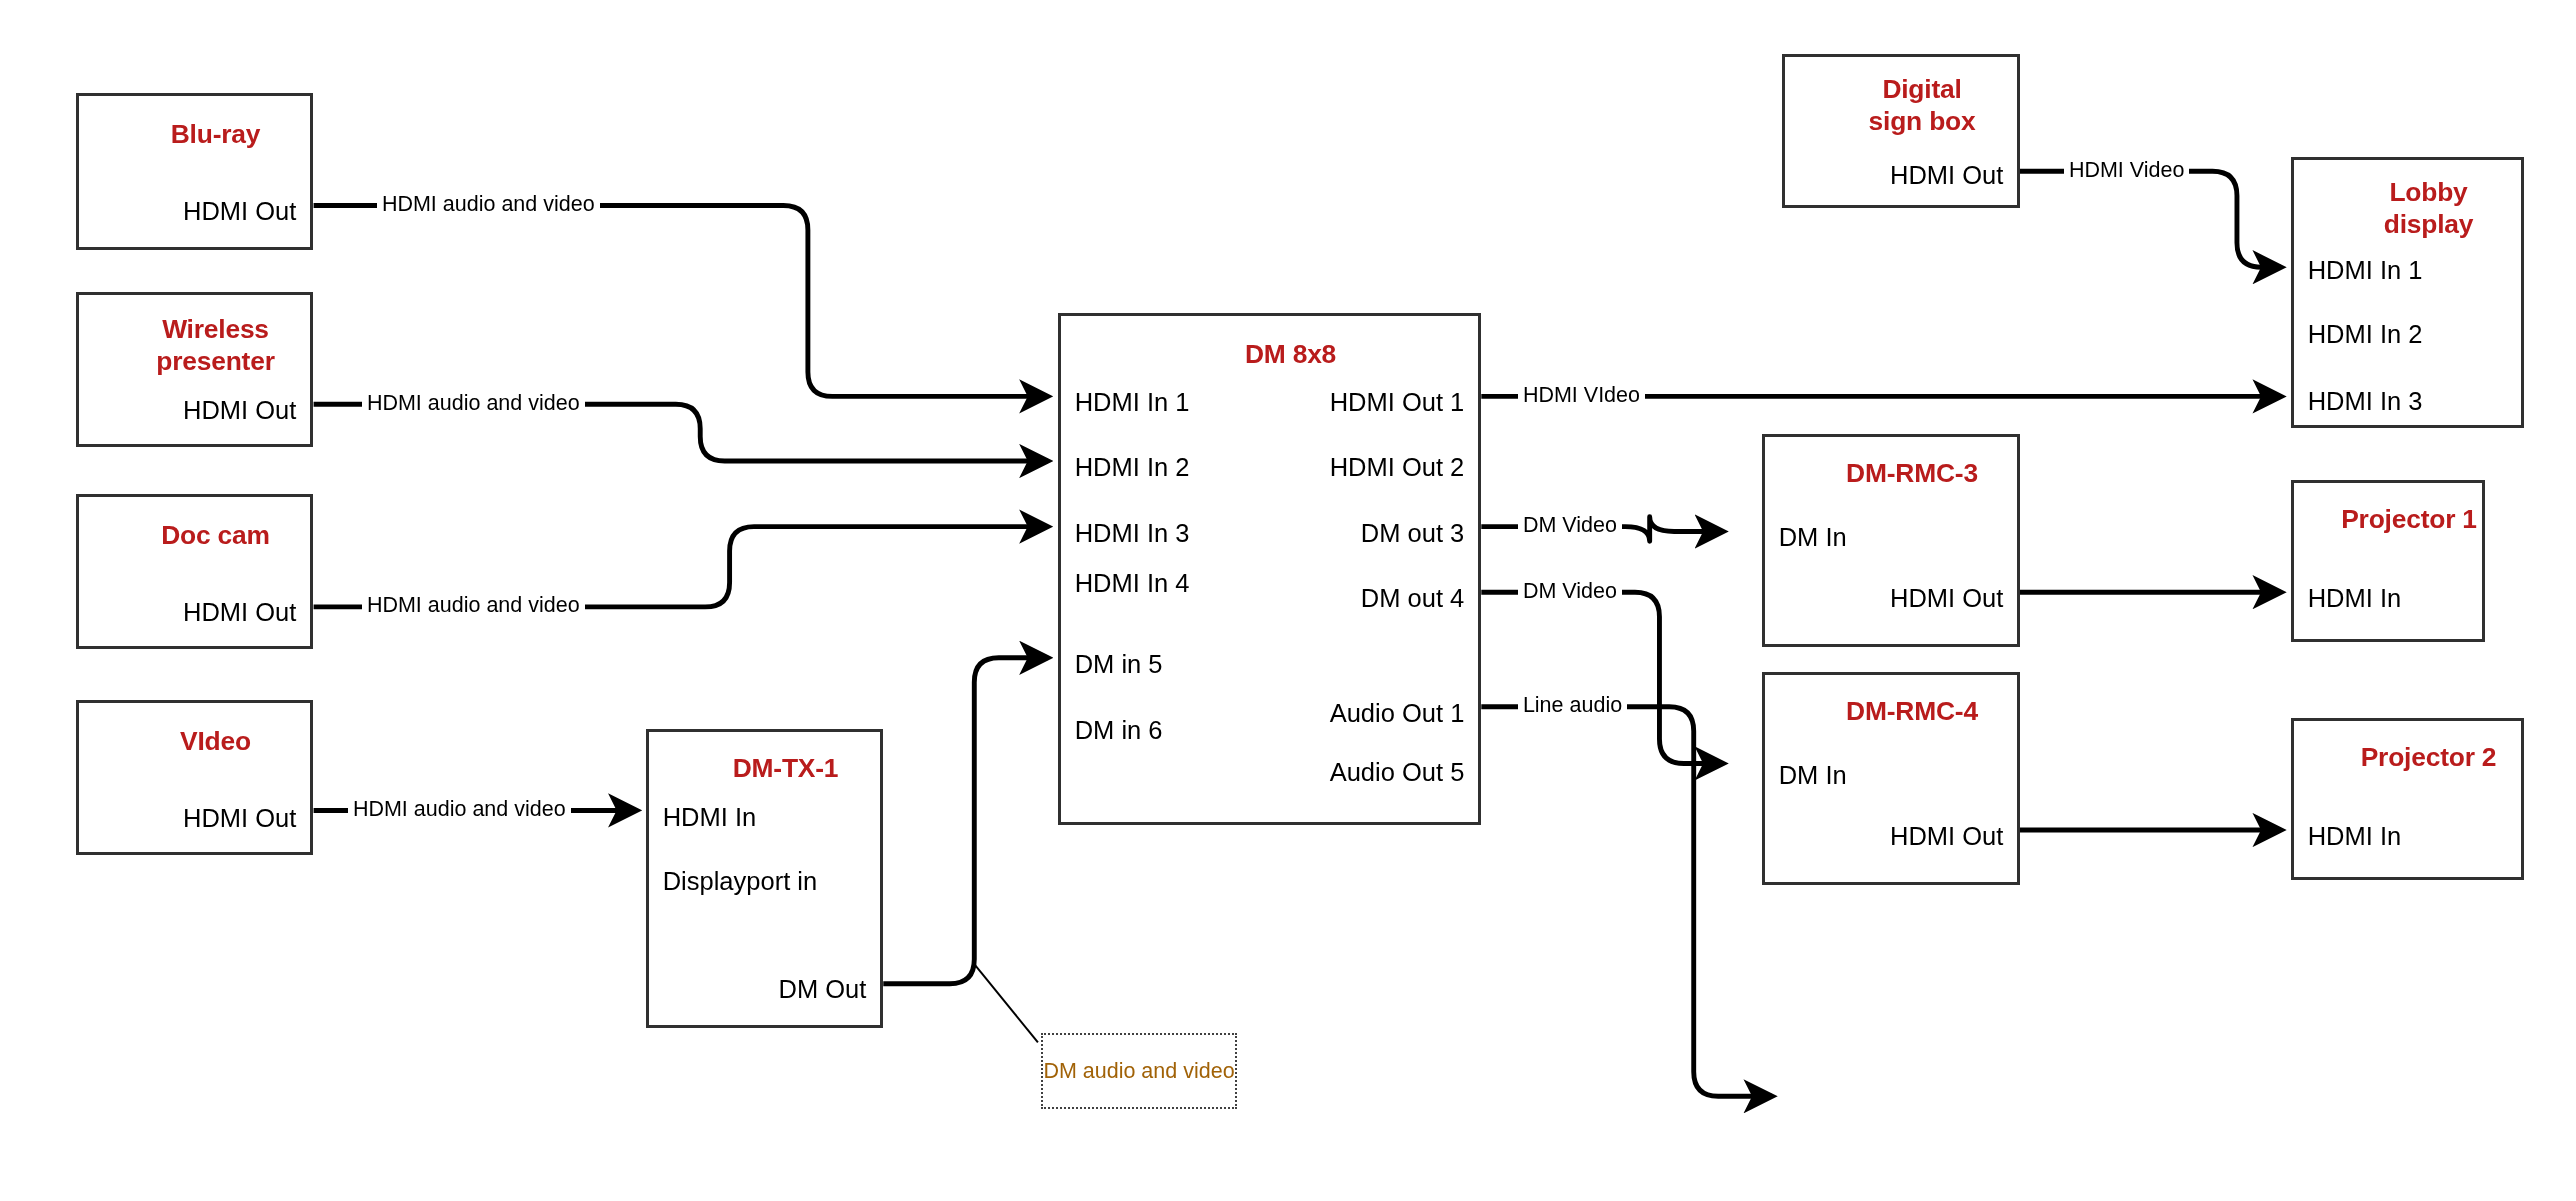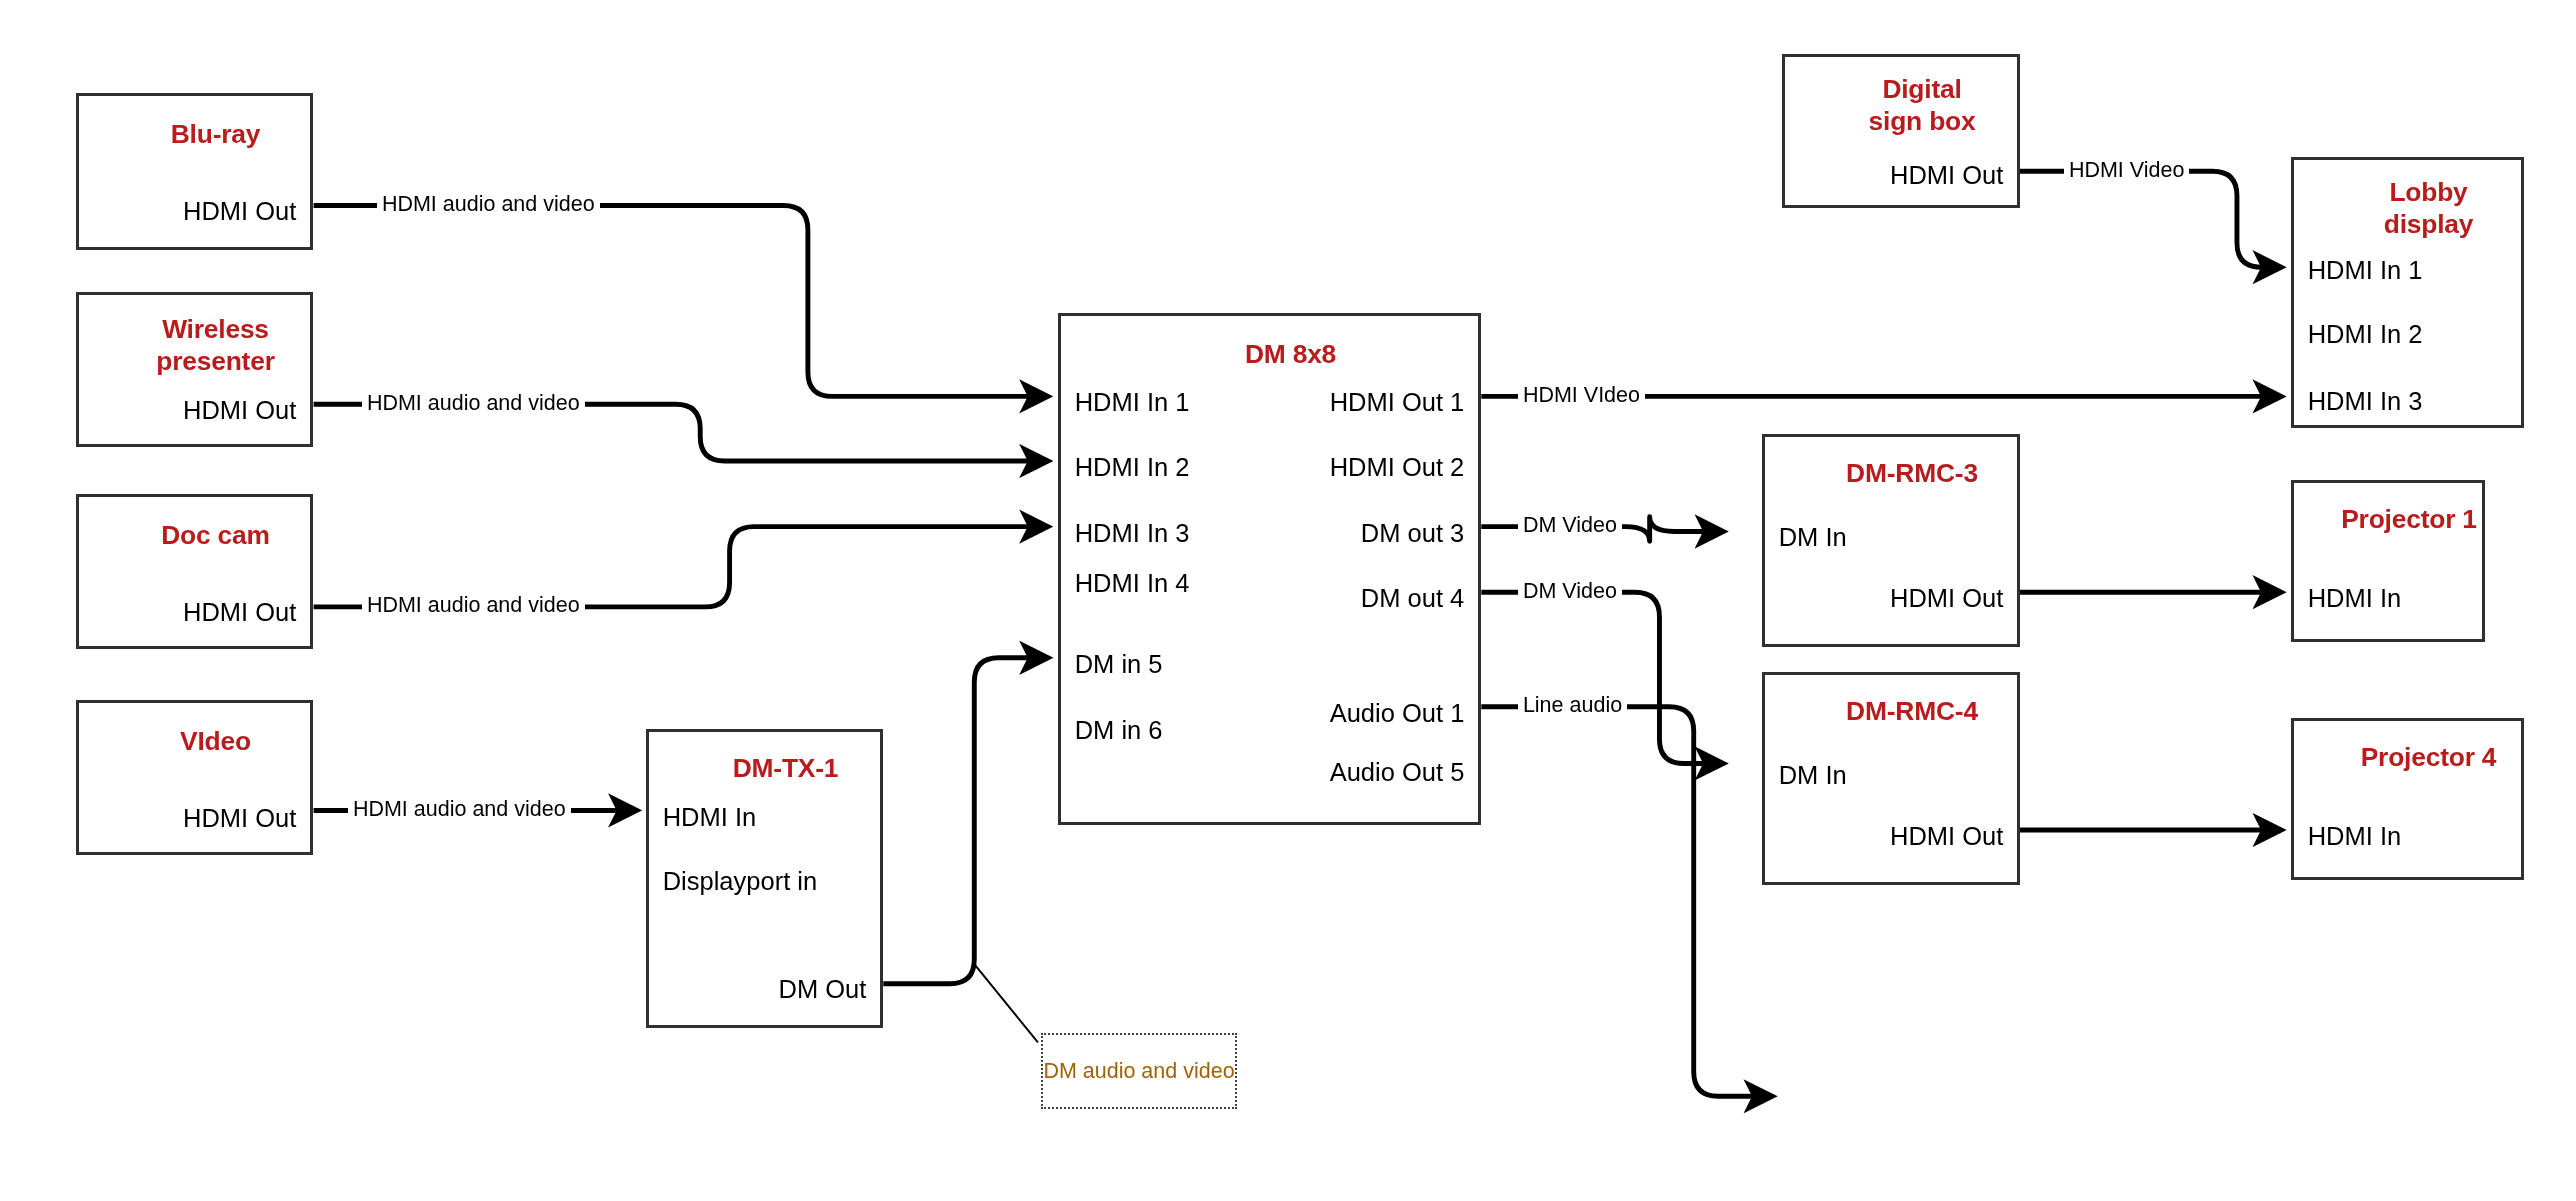--- a/index.html
+++ b/index.html
@@ -198,21 +198,21 @@
     <div class="port port-left" style="top:88px;">DM In</div>
     <div class="port port-right" style="top:149px;">HDMI Out</div>
   </div>
 
   <div class="node" style="left:2291px; top:480px; width:194px; height:162px;">
     <div class="node-title" style="top:19.6px;">Projector 1</div>
     <div class="port port-left" style="top:103px;">HDMI In</div>
   </div>
 
   <div class="node" style="left:2291px; top:718px; width:233px; height:162px;">
-    <div class="node-title" style="top:19.6px;">Projector 4</div>
+    <div class="node-title" style="top:19.6px;">Projector 2</div>
     <div class="port port-left" style="top:103px;">HDMI In</div>
   </div>
 
 
   <div class="edge-label" style="left:377px; top:194px;">HDMI audio and video</div>
 
   <div class="edge-label" style="left:362px; top:393px;">HDMI audio and video</div>
 
   <div class="edge-label" style="left:362px; top:595px;">HDMI audio and video</div>
 

